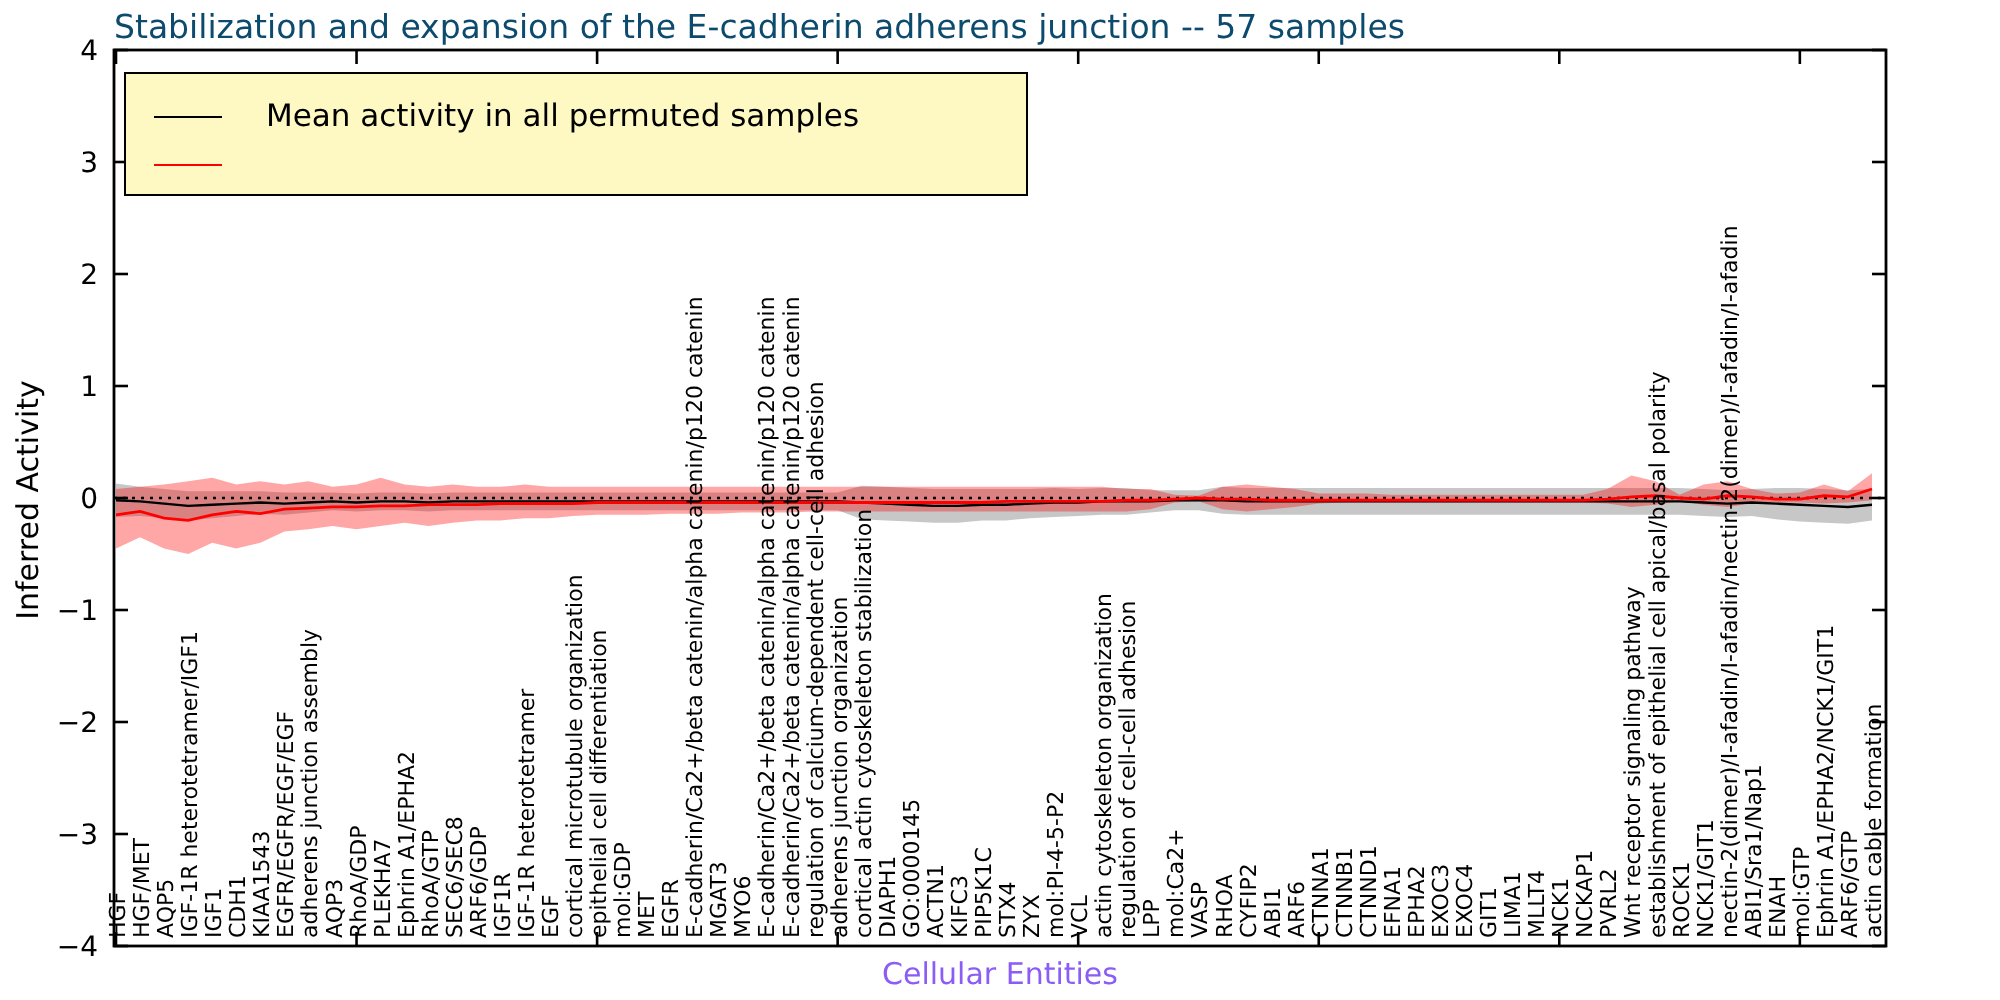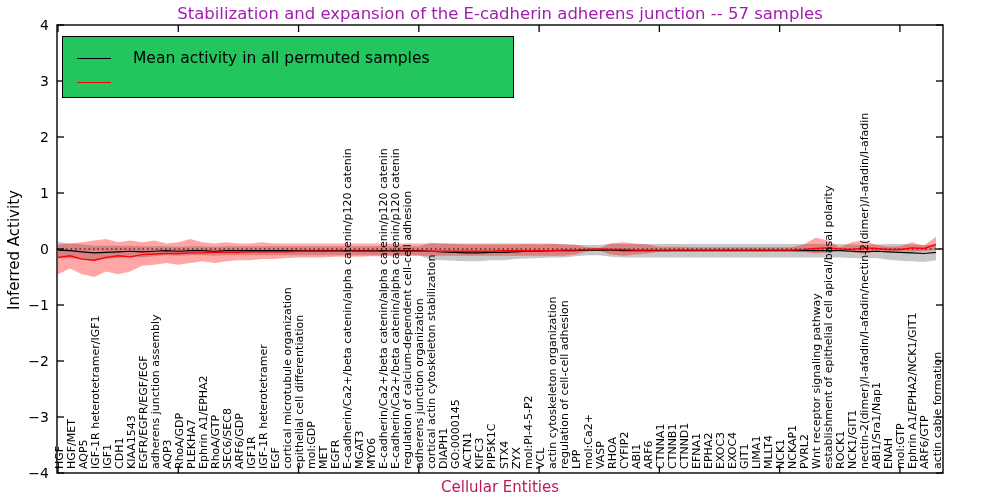--- a/index.html
+++ b/index.html
@@ -1,26 +1,26 @@
 <!DOCTYPE html>
 <html><head>
 <meta charset="utf-8">
 <style>
   html,body{margin:0;padding:0;background:#fff;}
   .fig{position:relative;width:1000px;height:500px;background:#ffffff;
        font-family:"DejaVu Sans","Liberation Sans",sans-serif;overflow:hidden;}
   .fig svg{position:absolute;left:0;top:0;}
-  .title{position:absolute;left:57px;top:4px;width:886px;text-align:center;
-         font-size:16.5px;color:#a21caf;white-space:nowrap;}
+  .title{position:absolute;left:57px;top:4px;width:886px;text-align:left;
+         font-size:16.5px;color:#0c4a6e;white-space:nowrap;}
   .xlabel{position:absolute;left:57px;top:478px;width:886px;text-align:center;
-          font-size:15px;color:#be185d;}
+          font-size:15px;color:#8b5cf6;}
   .ylabel{position:absolute;left:-56px;top:241px;width:140px;text-align:center;
           font-size:15px;color:#000;transform:rotate(-90deg);}
   .legend{position:absolute;left:62px;top:36px;width:452px;height:62px;
-          background:#22c55e;border:1.5px solid #000;box-sizing:border-box;
+          background:#fef9c3;border:1.5px solid #000;box-sizing:border-box;
           display:flex;flex-direction:column;justify-content:space-around;
           padding:6px 0 6px 14px;}
   .lrow{display:flex;align-items:center;gap:22px;}
   .lline{display:inline-block;width:34px;height:0;border-top:1.6px solid #000;}
   .lline.red{border-top-color:#ff0000;}
   .ltext{font-size:15.5px;color:#000;line-height:1;}
 </style>
 </head>
 <body>
 

